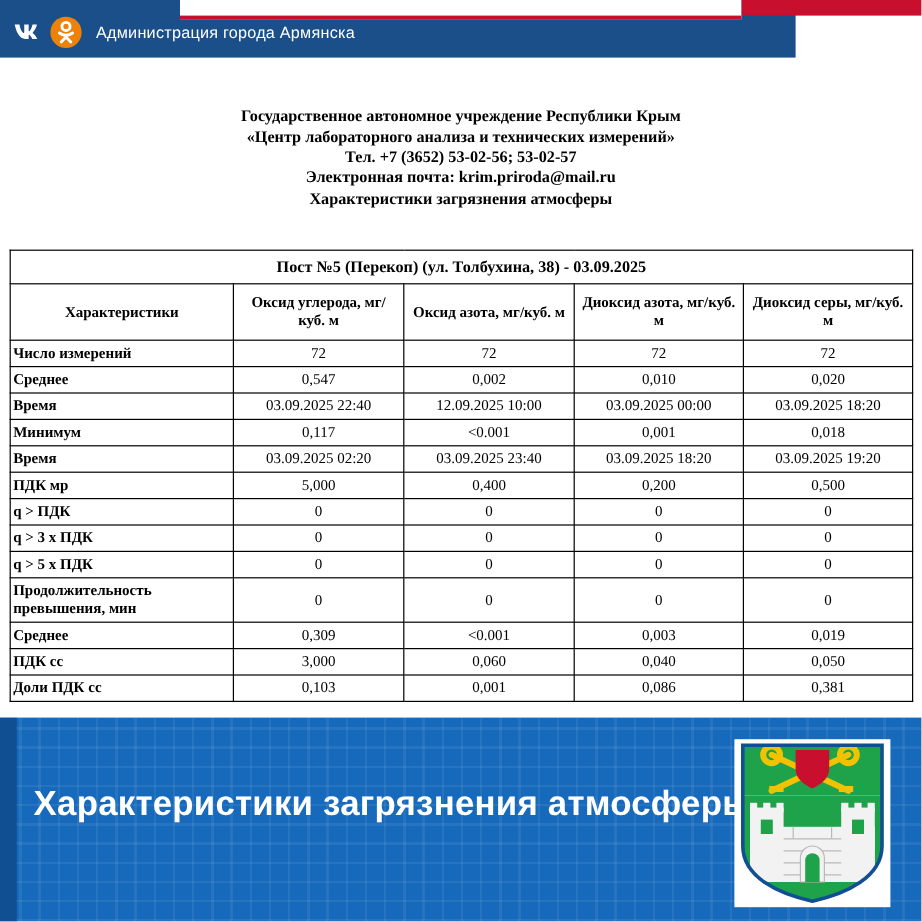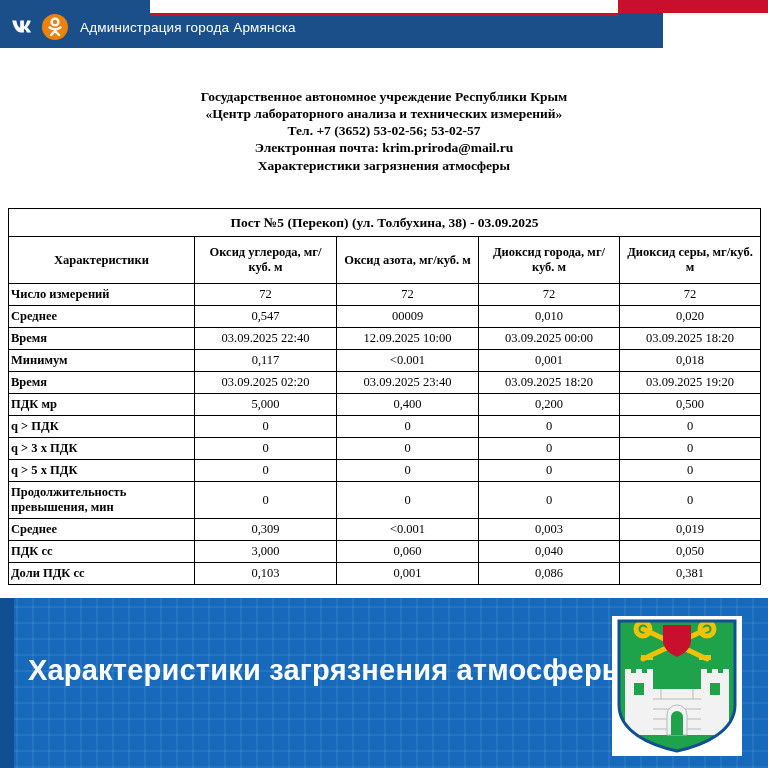--- a/index.html
+++ b/index.html
@@ -240,36 +240,36 @@
         <col class="c4">
     </colgroup>
     <thead>
       <tr>
         <th class="post-title" colspan="5">Пост №5 (Перекоп) (ул. Толбухина, 38) - 03.09.2025</th>
       </tr>
       <tr>
         <th class="colhead">Характеристики</th>
         <th class="colhead">Оксид углерода, мг/куб. м</th>
         <th class="colhead">Оксид азота, мг/куб. м</th>
-        <th class="colhead">Диоксид города, мг/куб. м</th>
+        <th class="colhead">Диоксид азота, мг/куб. м</th>
         <th class="colhead">Диоксид серы, мг/куб. м</th>
       </tr>
     </thead>
     <tbody>
       <tr>
         <td class="rowhead">Число измерений</td>
         <td>72</td>
         <td>72</td>
         <td>72</td>
         <td>72</td>
       </tr>
       <tr>
         <td class="rowhead">Среднее</td>
         <td>0,547</td>
-        <td>00009</td>
+        <td>0,002</td>
         <td>0,010</td>
         <td>0,020</td>
       </tr>
       <tr>
         <td class="rowhead">Время</td>
         <td>03.09.2025 22:40</td>
         <td>12.09.2025 10:00</td>
         <td>03.09.2025 00:00</td>
         <td>03.09.2025 18:20</td>
       </tr>

